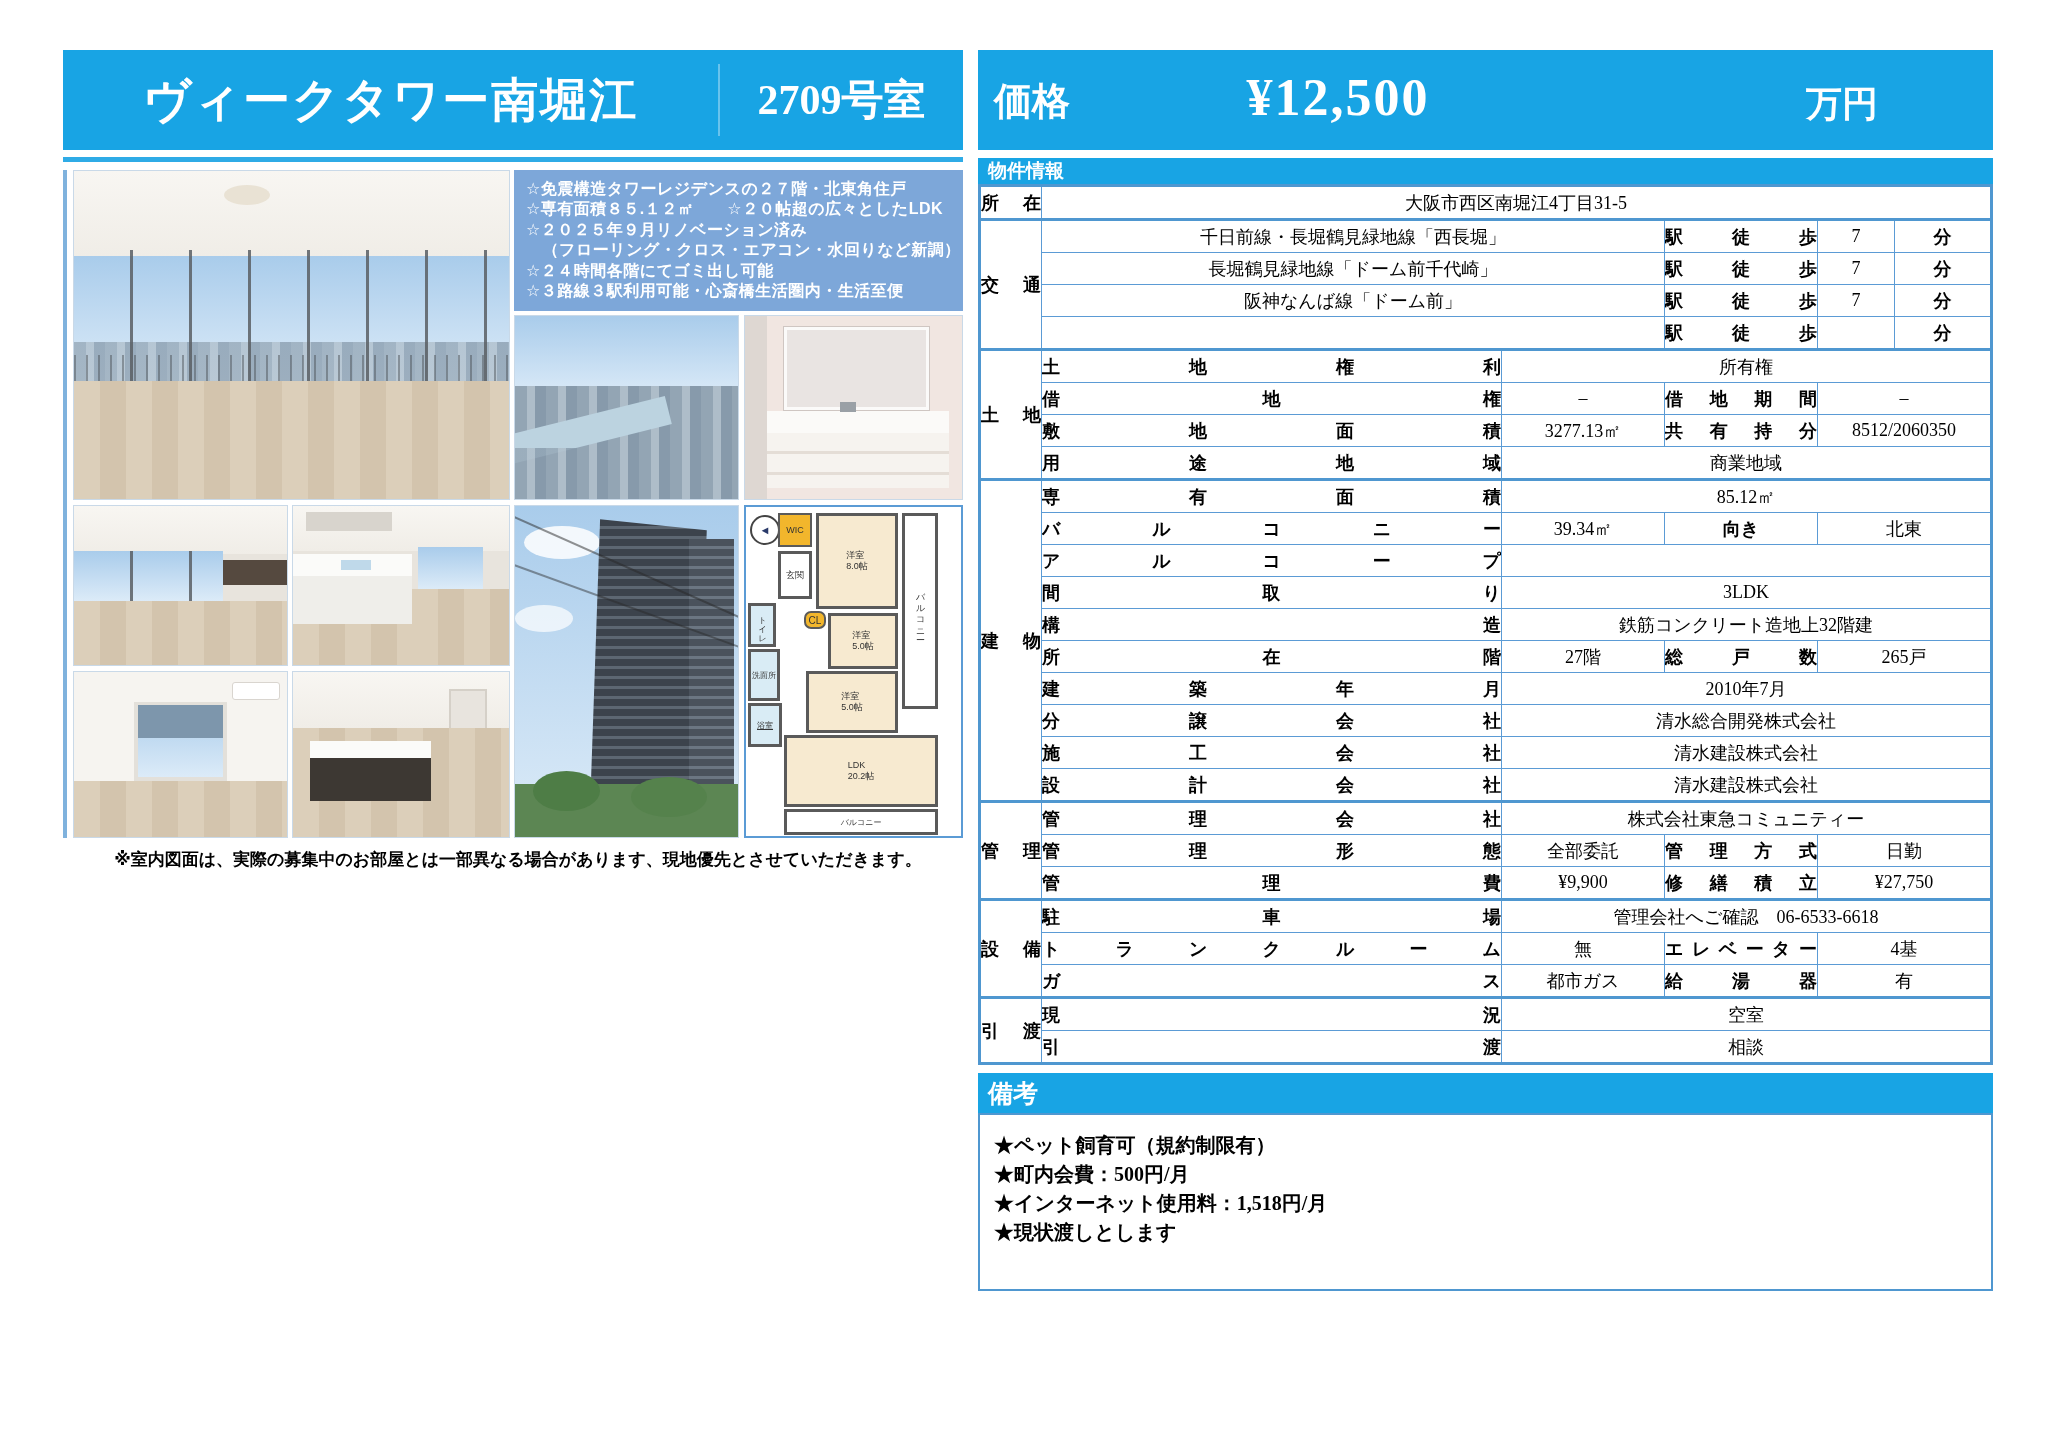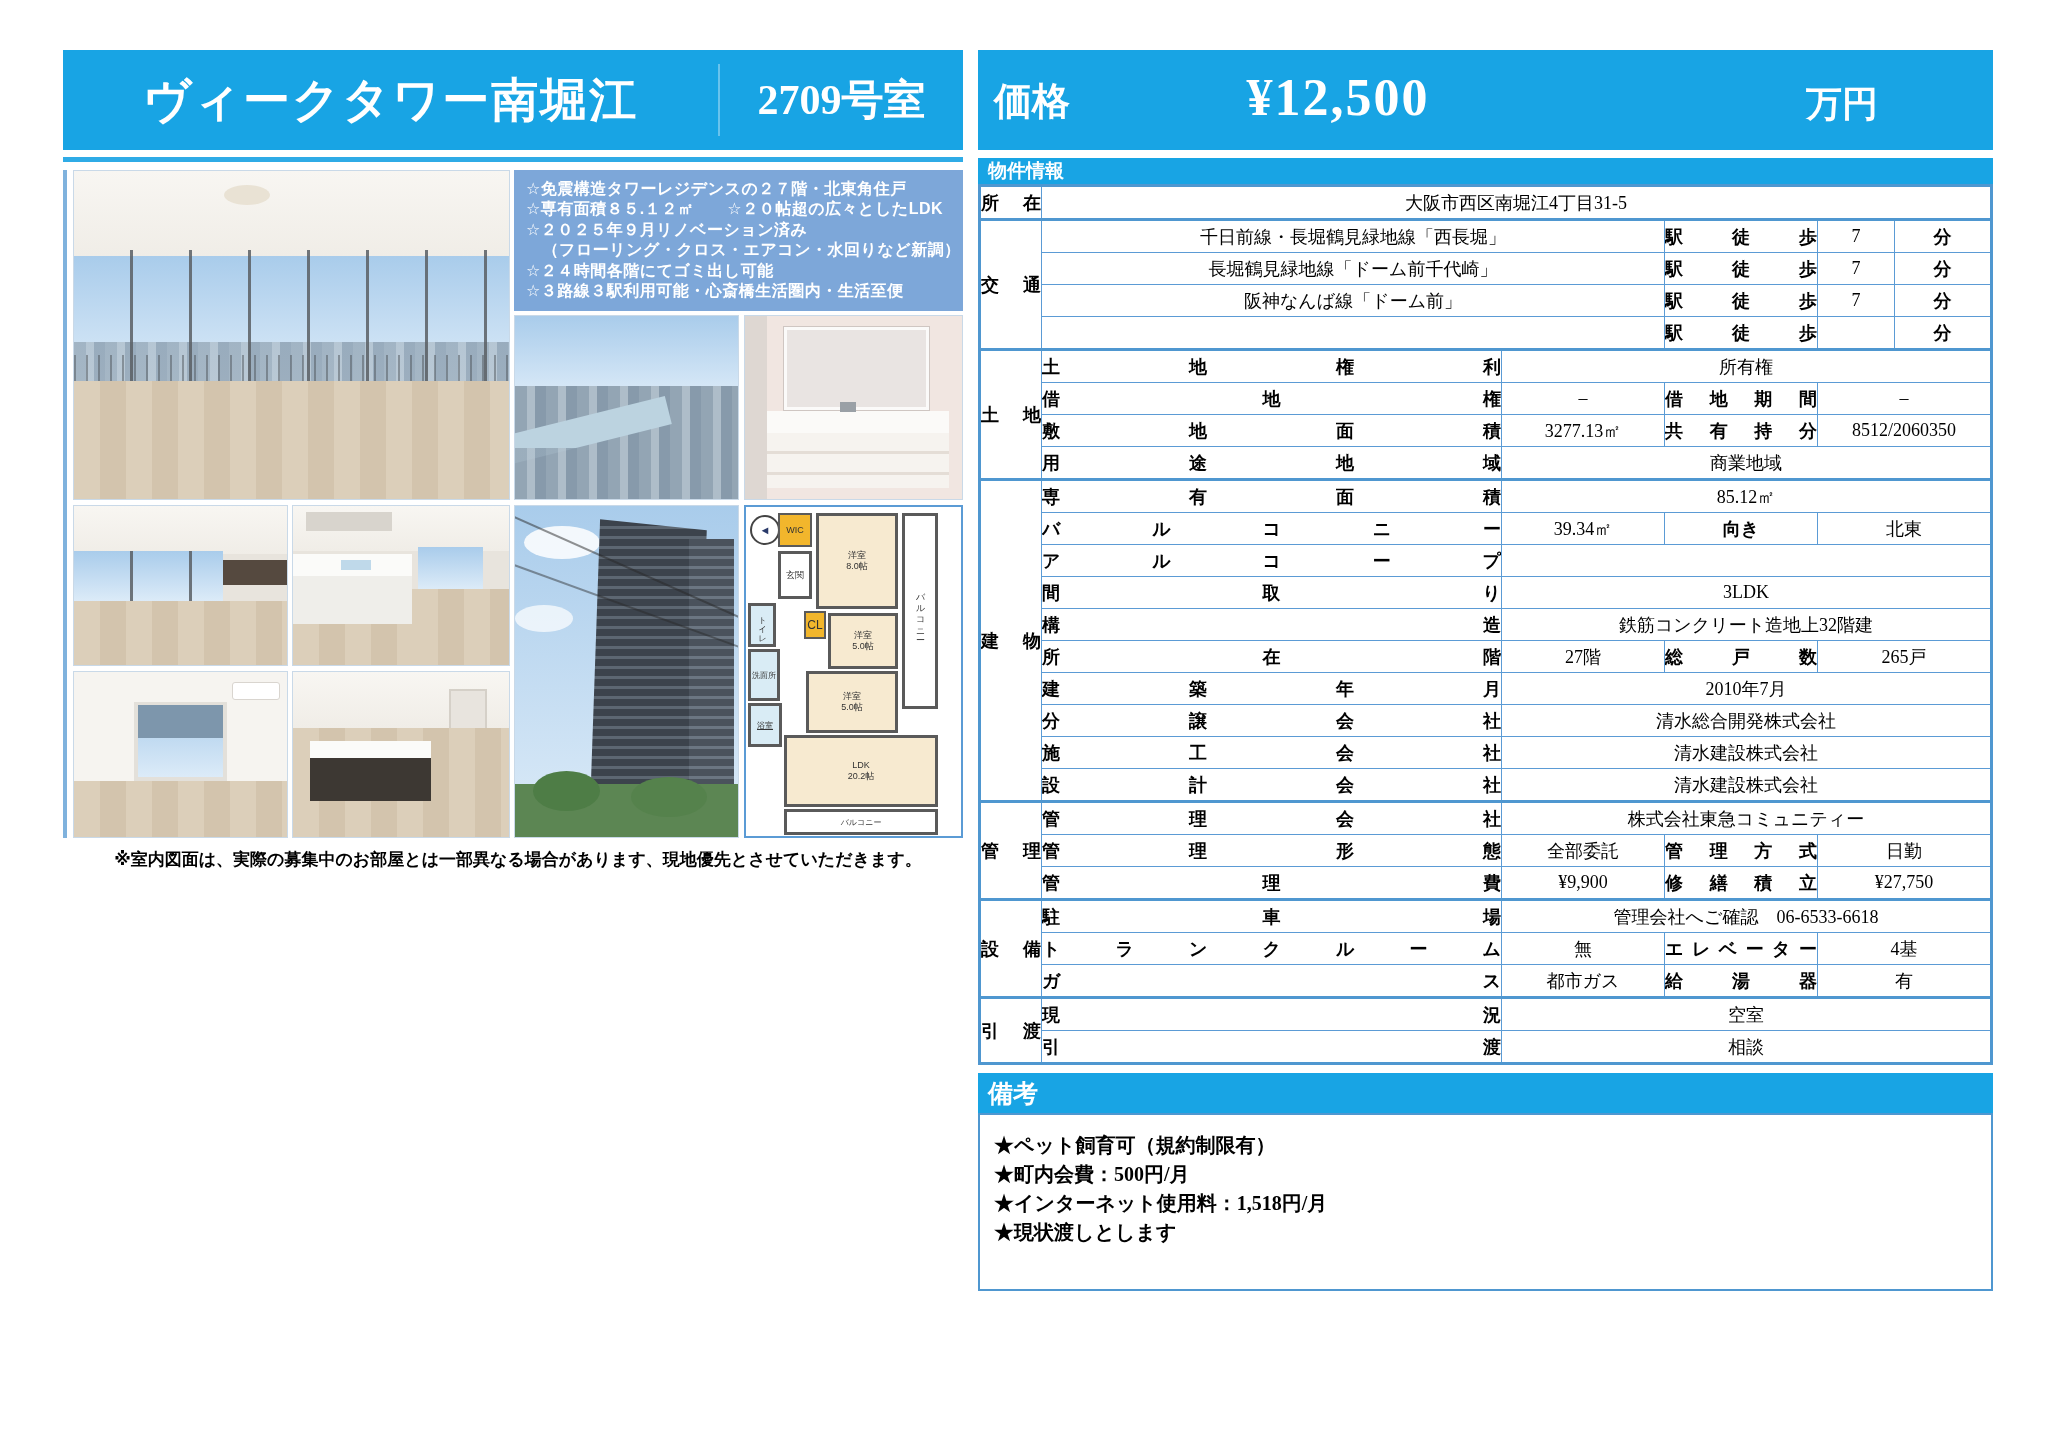--- a/index.html
+++ b/index.html
@@ -24,21 +24,21 @@
   .ph{position:absolute;overflow:hidden;border:1px solid #c9d9e8;box-sizing:border-box;background:#e8e4dd;}
   .ph>div{position:absolute;}
   .sky{background:linear-gradient(#a9cceb,#dcebf8);}
   .wood{background:repeating-linear-gradient(90deg,#dccfba 0 26px,#d3c4ad 26px 52px);}
   .mullions{background:repeating-linear-gradient(90deg,rgba(90,95,100,0) 0 56px,rgba(90,95,100,0.85) 56px 59px);}
   .rail{background:repeating-linear-gradient(90deg,rgba(70,75,80,0.45) 0 2px,rgba(70,75,80,0) 2px 12px);}
   .cityband{background:repeating-linear-gradient(90deg,#93a5b4 0 12px,#aebdc9 12px 20px,#879aab 20px 31px);}
   .ceil{background:linear-gradient(#f8f6f2,#f0ede7);}
   
   .plan{left:744px;top:505px;width:219px;height:333px;background:#ffffff;border:2px solid #5b9bd5;box-sizing:border-box;}
-  .plan .room{position:absolute;border:3px solid #5a5a5a;box-sizing:border-box;background:#f7ead0;font-size:9px;color:#333;display:flex;align-items:center;justify-content:center;text-align:center;line-height:11px;}
+  .plan .room{position:absolute;border:3px solid #5a5a5a;box-sizing:border-box;background:#f7ead0;font-size:9px;color:#333;display:flex;align-items:center;justify-content:center;line-height:11px;}
   .plan .wet{background:#d9ecf5;}
   .plan .wht{background:#ffffff;}
   .plan .orange{background:#f2b62c;border-width:2px;}
   .plan .balv span{writing-mode:vertical-rl;letter-spacing:2px;}
   .compass{position:absolute;left:4px;top:8px;width:26px;height:26px;border:2px solid #444;border-radius:50%;display:flex;align-items:center;justify-content:center;font-size:11px;color:#2a3a6a;}
   
   .disclaimer{left:73px;top:848px;width:890px;text-align:center;font-size:17px;font-weight:bold;color:#000;}
   
   .rightcol{left:978px;top:158px;width:1015px;}
   .sec-band{background:#18a4e4;color:#fff;font-weight:bold;font-size:19px;height:26px;line-height:26px;padding-left:10px;box-sizing:border-box;}
@@ -146,21 +146,21 @@
     </div>
   <div class="room" style="left:70px;top:6px;width:82px;height:96px;">
     <span><span>洋室</span><br><span>8.0帖</span></span>
   </div>
   <div class="room wht balv" style="left:156px;top:6px;width:36px;height:196px;">
       <span>バルコニー</span>
     </div>
   <div class="room wet" style="left:2px;top:96px;width:28px;height:44px;">
       <span style="writing-mode:vertical-rl;font-size:8px;">トイレ</span>
     </div>
-  <div class="room orange" style="left:58px;top:104px;width:22px;height:28px;font-size:12px;">
+  <div class="room orange" style="left:58px;top:104px;width:22px;height:18px;font-size:10px;border-radius:7px;">
       <span>CL</span>
     </div>
   <div class="room" style="left:82px;top:106px;width:70px;height:56px;">
     <span><span>洋室</span><br><span>5.0帖</span></span>
   </div>
   <div class="room wet" style="left:2px;top:142px;width:32px;height:52px;">
       <span style="font-size:8px;">洗面所</span>
     </div>
   <div class="room" style="left:60px;top:164px;width:92px;height:62px;">
     <span><span>洋室</span><br><span>5.0帖</span></span>

